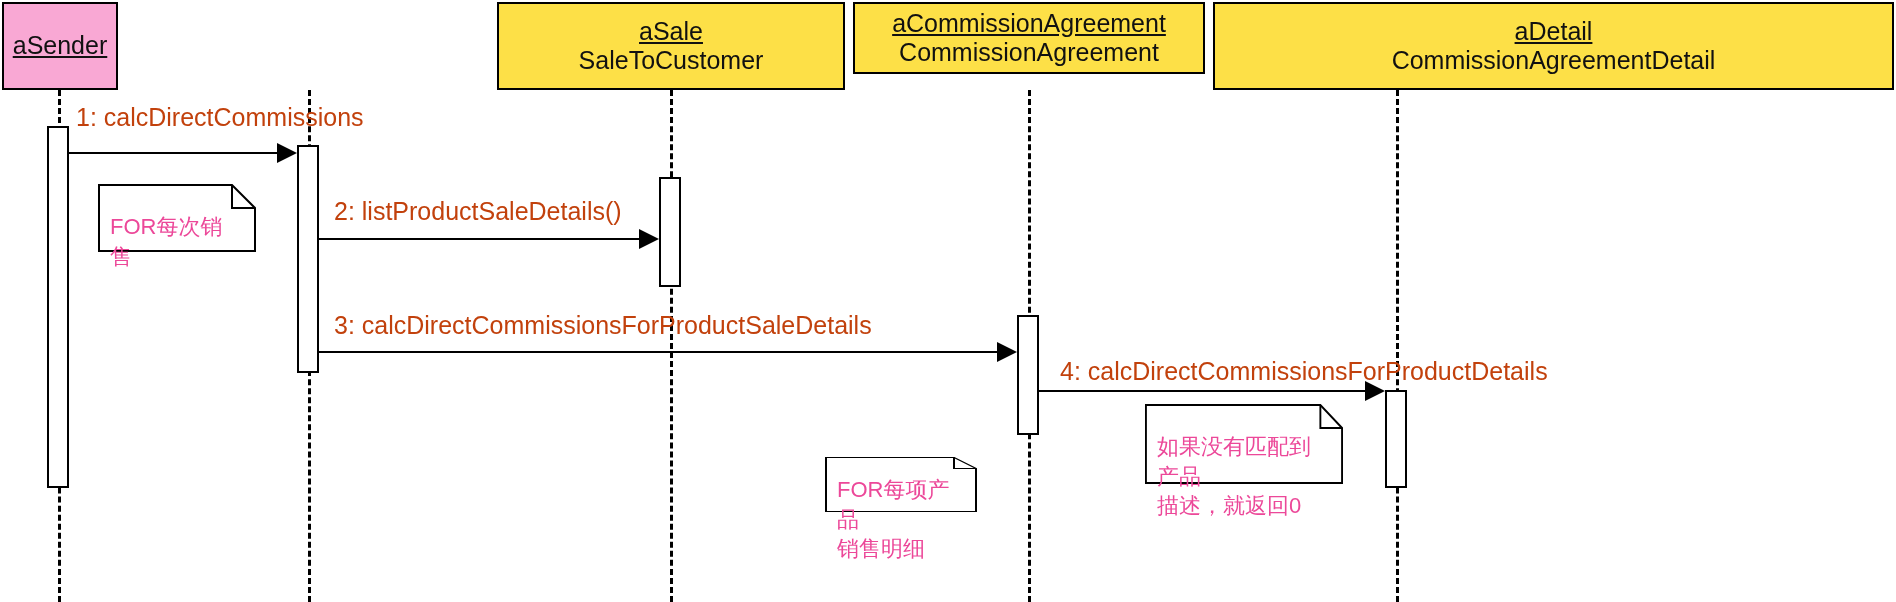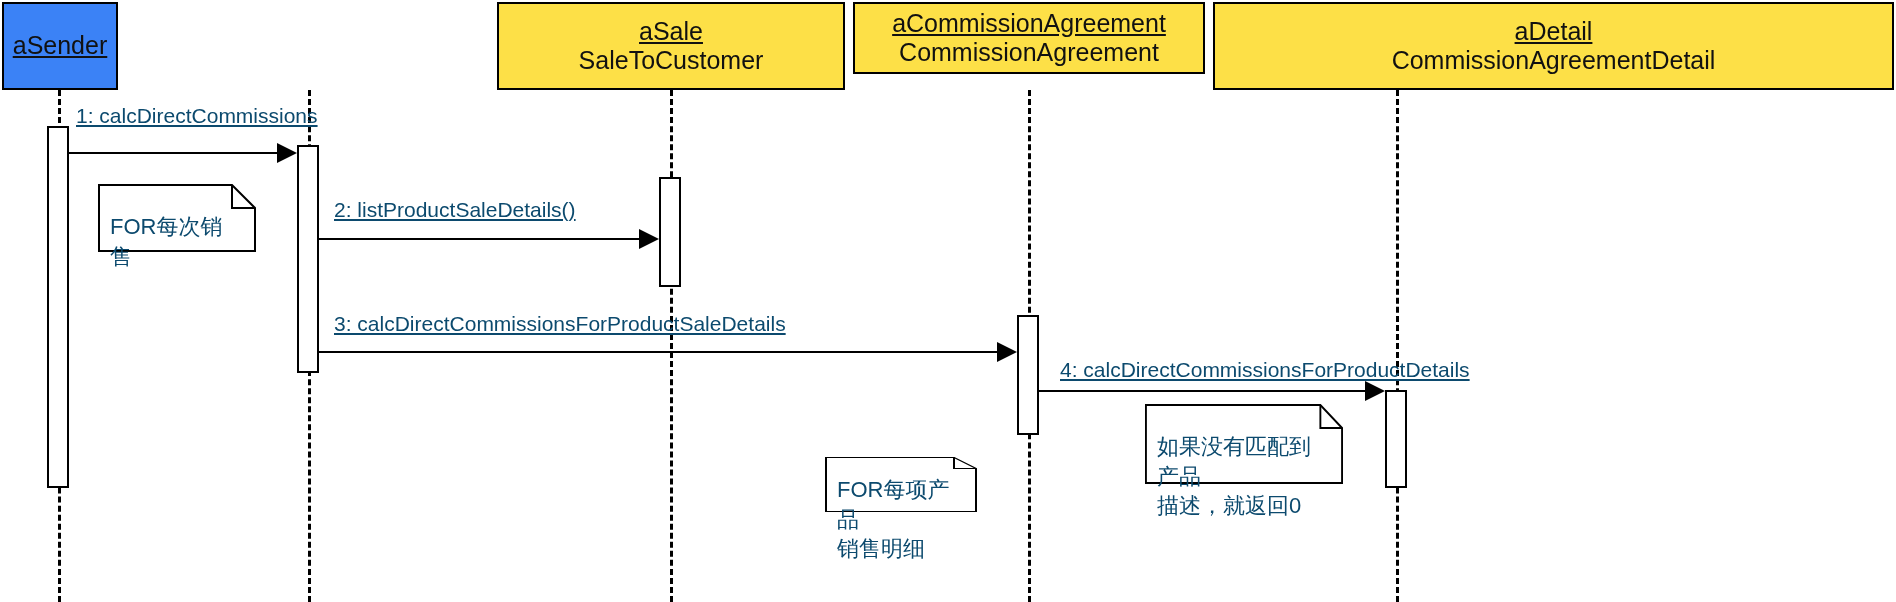--- a/index.html
+++ b/index.html
@@ -35,21 +35,21 @@
     text-underline-offset: 2px;
     font-size: 25px;
     color: #111111;
     white-space: nowrap;
   }
   .lifeline-head .cls {
     font-size: 25px;
     color: #111111;
     white-space: nowrap;
   }
-  .fill-white { background: #3b82f6; }
+  .fill-white { background: #f9a8d4; }
   .fill-yellow { background: #f8f6c8; }
   .fill-pink { background: #fde047; }
 
   
   .lifeline {
     position: absolute;
     width: 0;
     border-left: 3px dashed #000000;
   }
 
@@ -71,34 +71,33 @@
   .msg-head {
     position: absolute;
     width: 0;
     height: 0;
     border-top: 10px solid transparent;
     border-bottom: 10px solid transparent;
     border-left: 20px solid #000000;
   }
   .msg-label {
     position: absolute;
-    font-size: 21px;
-    color: #0c4a6e;
+    font-size: 25px;
+    color: #c2410c;
     white-space: nowrap;
     line-height: 1;
-    text-decoration: underline;
   }
 
   
   .note {
     position: absolute;
     box-sizing: border-box;
     background: #ffffff;
     font-size: 22px;
-    color: #0c4a6e;
+    color: #ec4899;
     line-height: 1.35;
     padding: 10px 12px;
   }
   .note .note-shape {
     position: absolute;
     left: 0;
     top: 0;
     width: 100%;
     height: 100%;
     pointer-events: none;

